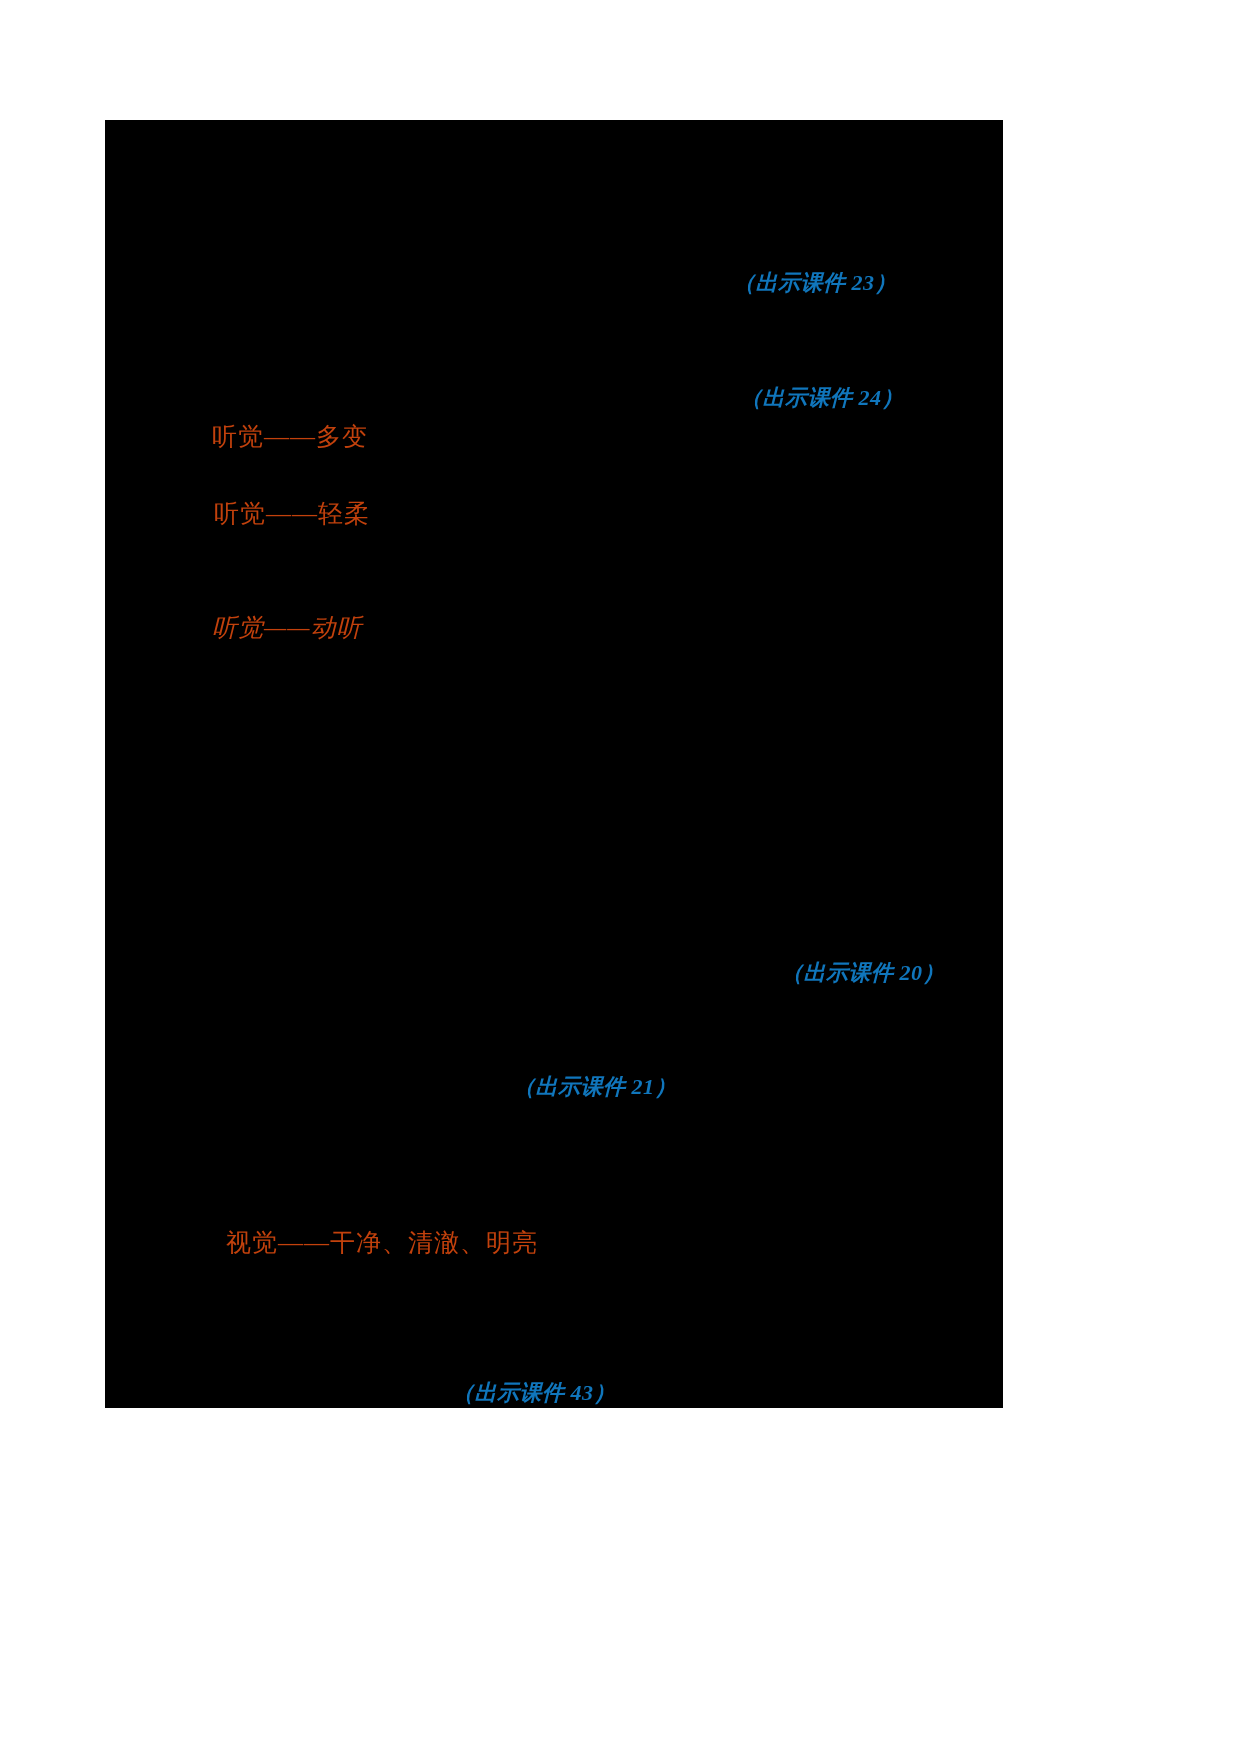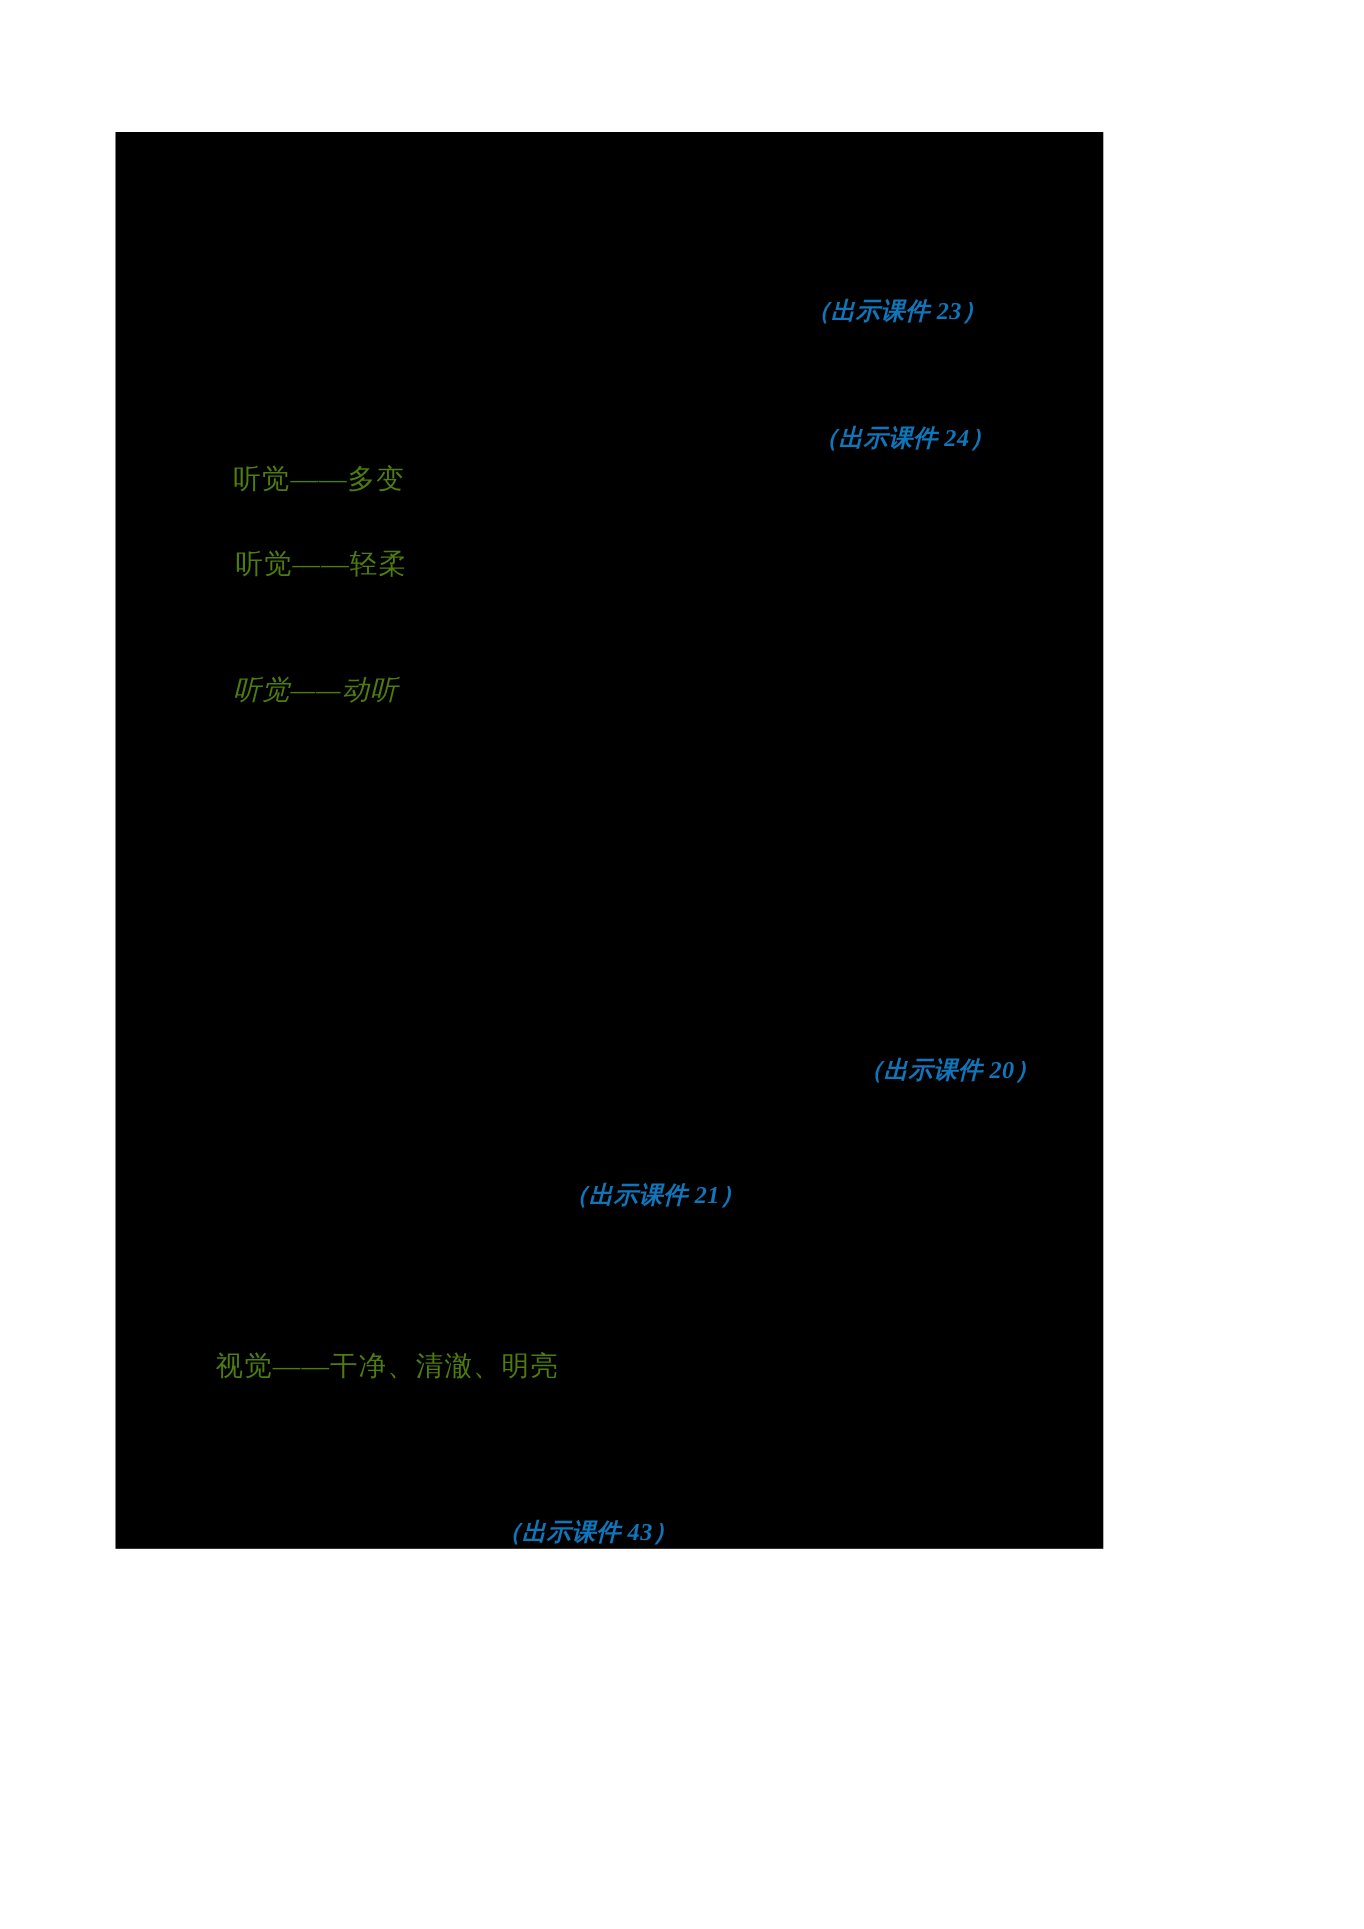--- a/index.html
+++ b/index.html
@@ -34,35 +34,35 @@
   }
   .cue-note {
     color: #1076bc;
     font-family: "Liberation Serif", "DejaVu Serif", serif;
     font-weight: bold;
     font-size: 22px;
     letter-spacing: 0.5px;
     font-style: italic;
   }
   .sense-note {
-    color: #4d7c0f;
+    color: #c2410c;
     font-family: "Liberation Serif", "DejaVu Serif", serif;
     font-size: 25px;
     letter-spacing: 1px;
   }
   
   #cue-23   { left: 733px;  top: 272px;  }
   #cue-24   { left: 740px;  top: 350px; margin-top: 37px;  }
   #cue-25   { left: 781px;  top: 962px;  }
   #cue-26   { left: 513px;  top: 1076px; }
   #cue-27   { left: 452px;  top: 1382px; }
   #sense-1  { left: 212px;  top: 424px;  }
   #sense-2  { left: 214px;  top: 501px;  }
   #sense-3  { left: 212px;  top: 615px; font-style: italic;  }
-  #sense-4  { left: 196px;  top: 1230px; }
+  #sense-4  { left: 226px;  top: 1230px; }
 </style>
 </head>
 <body>
 
 <div id="page">
 
   <div id="redaction-block"></div>
 
   <div class="annotation cue-note" id="cue-23">（出示课件 23）</div>
 

